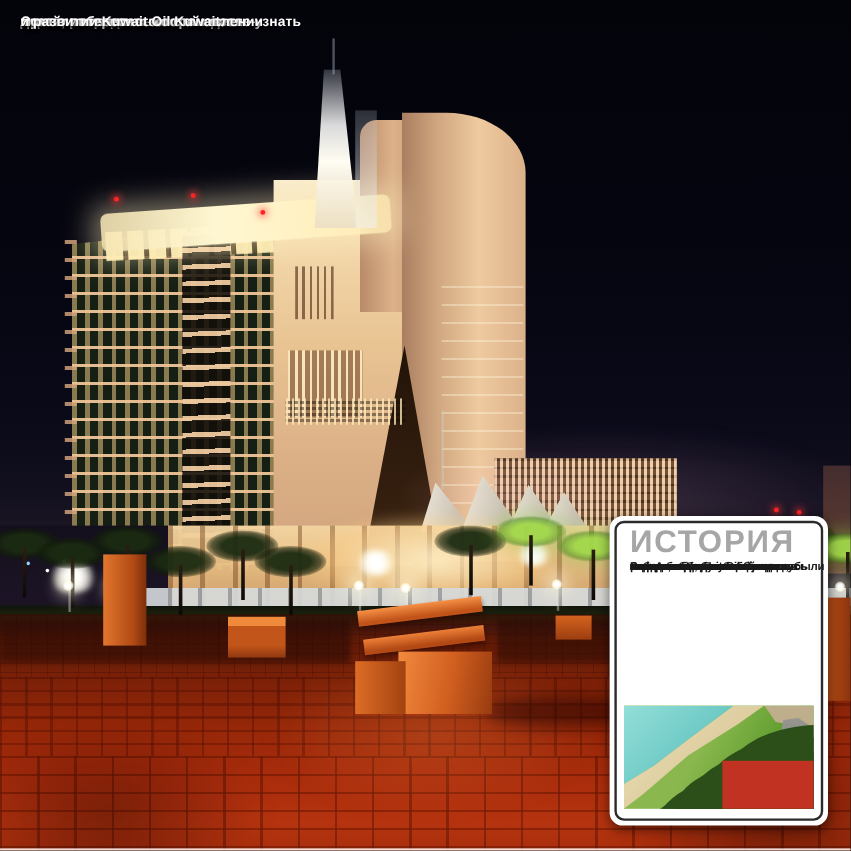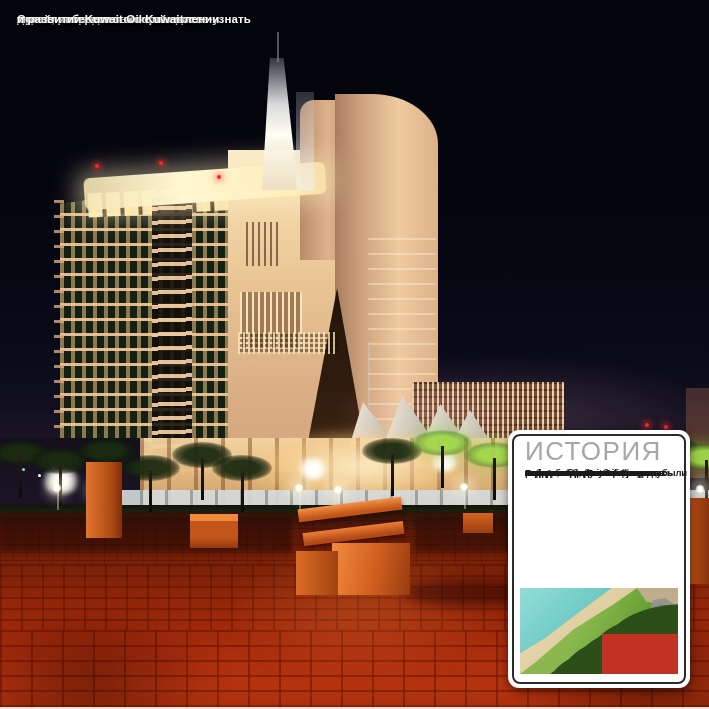--- a/index.html
+++ b/index.html
@@ -144,21 +144,21 @@
 
   
   .caption{left:17px;top:13px;color:#ffffff;font-size:11.5px;font-weight:bold;
     line-height:13.4px;letter-spacing:0.1px;text-shadow:0 1px 2px rgba(0,0,0,0.8);}
   .caption div{position:static;white-space:nowrap;}
 
   
   .history-box{left:508px;top:430px;width:182px;height:258px;background:#ffffff;
     border-radius:11px;box-shadow:0 3px 10px rgba(0,0,0,0.5);}
   .history-frame{left:4px;top:4px;right:4px;bottom:4px;border:2px solid #2b2b2b;border-radius:8px;}
-  .history-heading{left:17px;top:6px;color:#a6a6a6;font-size:26px;font-weight:400;
+  .history-heading{left:17px;top:6px;color:#a6a6a6;font-size:26px;font-weight:700;
     letter-spacing:1.5px;}
   .history-body{left:17px;top:38px;width:152px;color:#1b1b1b;font-size:9.5px;font-weight:bold;
     line-height:10.1px;letter-spacing:-0.15px;}
   .history-body div{position:static;white-space:nowrap;}
   .inset-photo{left:12px;top:158px;width:158px;height:86px;overflow:hidden;
     background:linear-gradient(120deg,#8ab84e 40%,#5f9c2e 72%,#7a8a52 100%);}
   .inset-photo > div{left:0;top:0;width:100%;height:100%;}
   .sea{clip-path:polygon(0 0,58% 0,36% 30%,16% 58%,0 76%);
     background:linear-gradient(135deg,#93ded8,#4cb6b4 70%);}
   .sand{clip-path:polygon(58% 0,74% 0,60% 18%,34% 48%,10% 86%,0 100%,0 76%,16% 58%,36% 30%);

